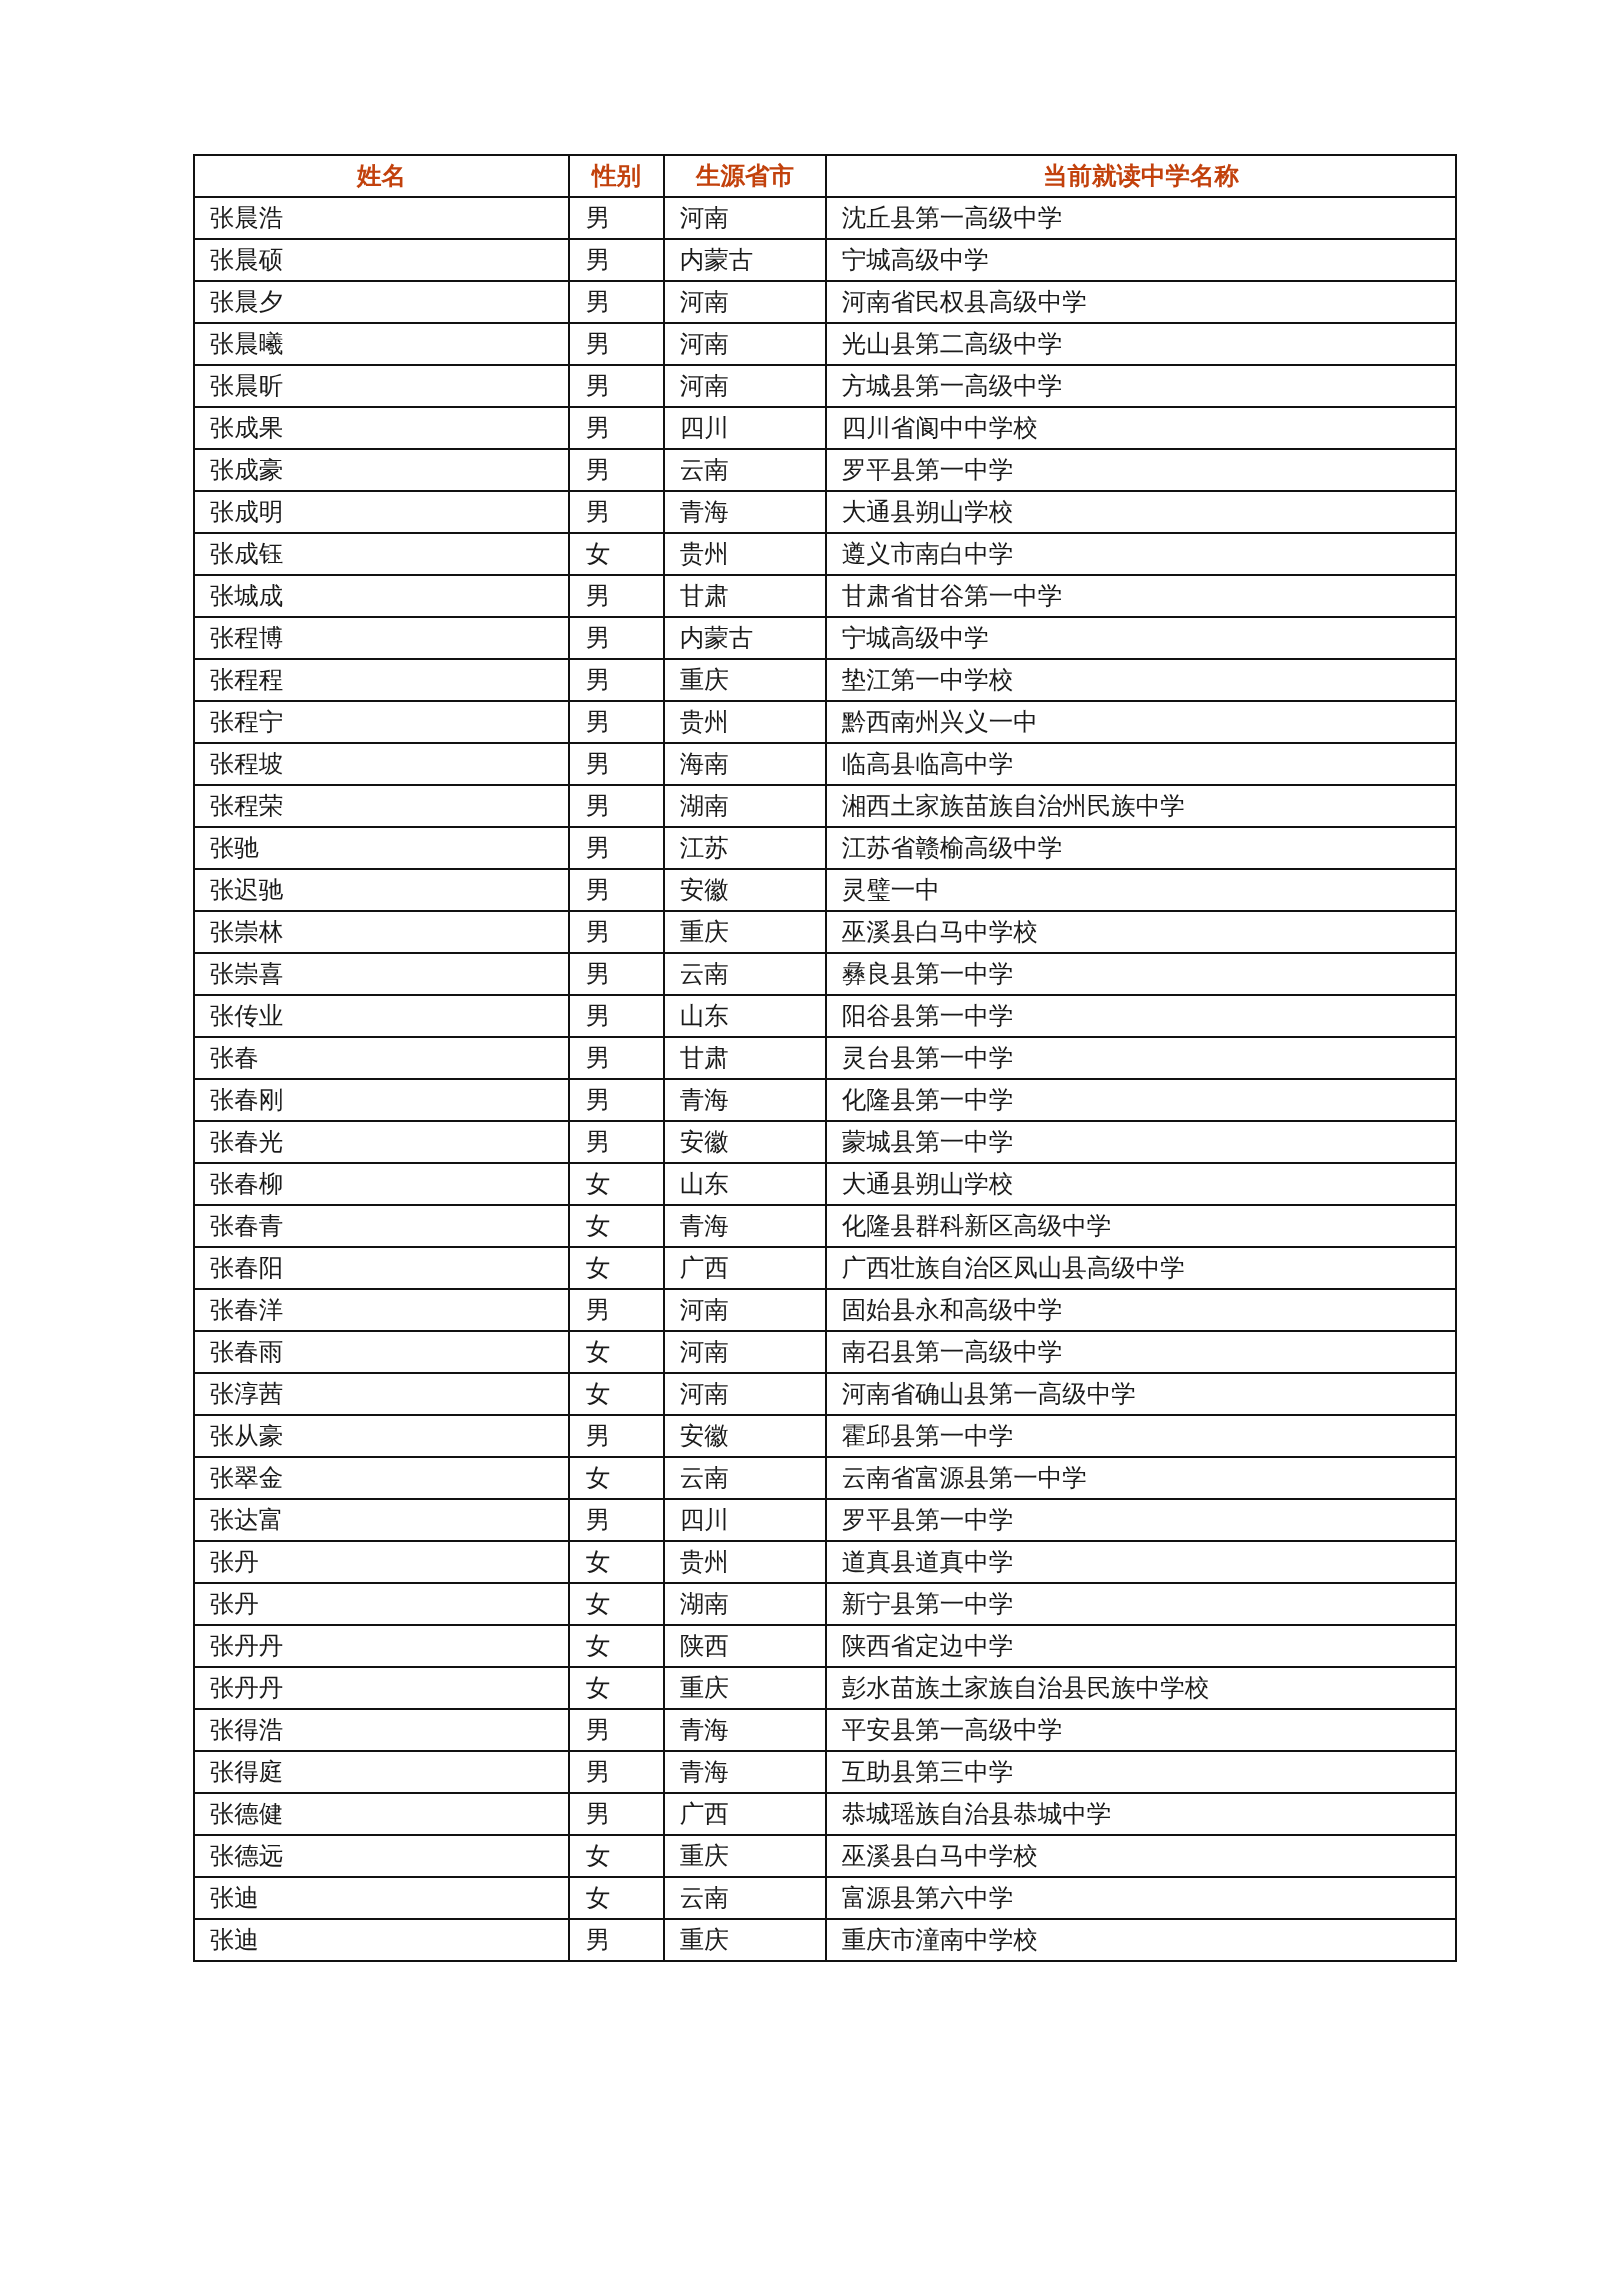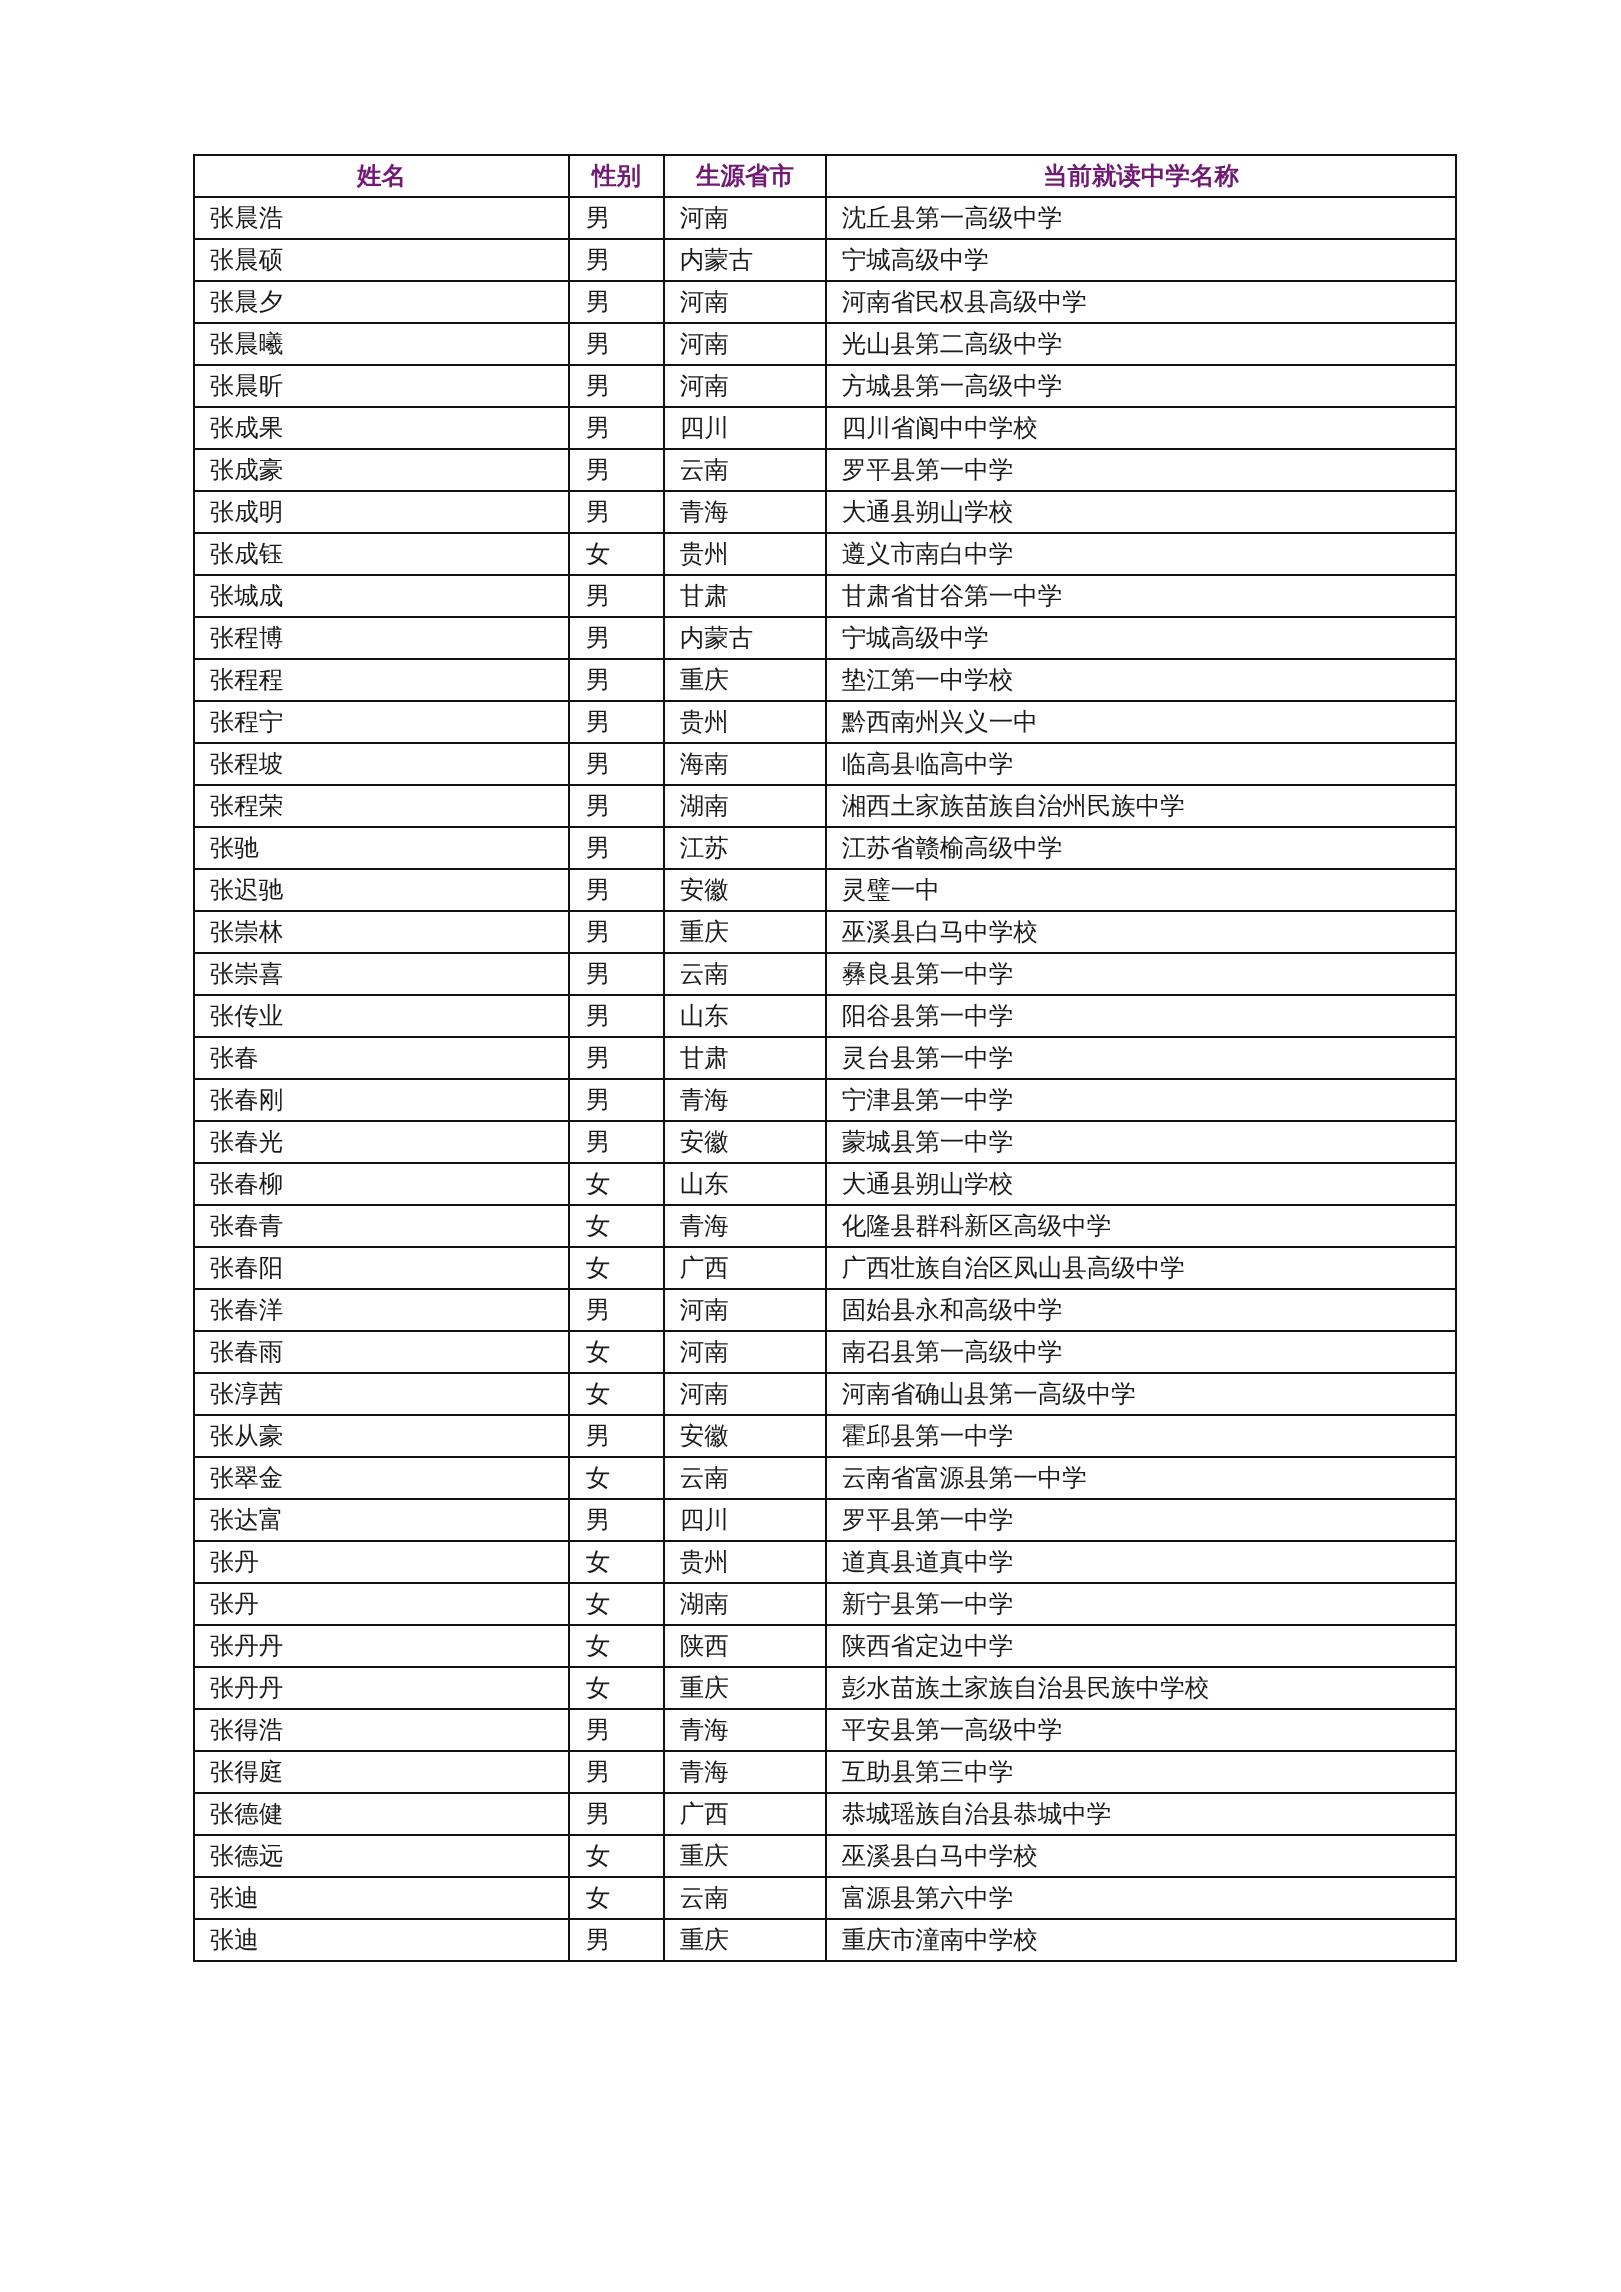--- a/index.html
+++ b/index.html
@@ -7,21 +7,21 @@
   .page { position: absolute; left: 0; top: 0; width: 1621px; height: 2293px; background: #fff; }
   table.roster {
     position: absolute; left: 193px; top: 154px;
     width: 1262px; border-collapse: collapse; table-layout: fixed;
   }
   table.roster th, table.roster td {
     border: 2px solid #111; height: 40px; padding: 0 0 0 14.7px;
     font-size: 24.5px; line-height: 40px; white-space: nowrap; overflow: hidden;
     text-align: left; font-weight: normal; color: #1a1a1a;
   }
-  table.roster th { text-align: center; font-weight: bold; padding: 0; color: #701a75; }
+  table.roster th { text-align: center; font-weight: bold; padding: 0; color: #c2410c; }
   table.roster td.col-gender { padding-left: 15.7px; }
   col.c1 { width: 375px; }
   col.c2 { width: 95px; }
   col.c3 { width: 162px; }
   col.c4 { width: 630px; }
 </style>
 </head>
 <body>
 
 <div class="page">
@@ -164,21 +164,21 @@
         <tr>
           <td class="col-name">张春</td>
           <td class="col-gender">男</td>
           <td class="col-province">甘肃</td>
           <td class="col-school">灵台县第一中学</td>
         </tr>
         <tr>
           <td class="col-name">张春刚</td>
           <td class="col-gender">男</td>
           <td class="col-province">青海</td>
-          <td class="col-school">宁津县第一中学</td>
+          <td class="col-school">化隆县第一中学</td>
         </tr>
         <tr>
           <td class="col-name">张春光</td>
           <td class="col-gender">男</td>
           <td class="col-province">安徽</td>
           <td class="col-school">蒙城县第一中学</td>
         </tr>
         <tr>
           <td class="col-name">张春柳</td>
           <td class="col-gender">女</td>

